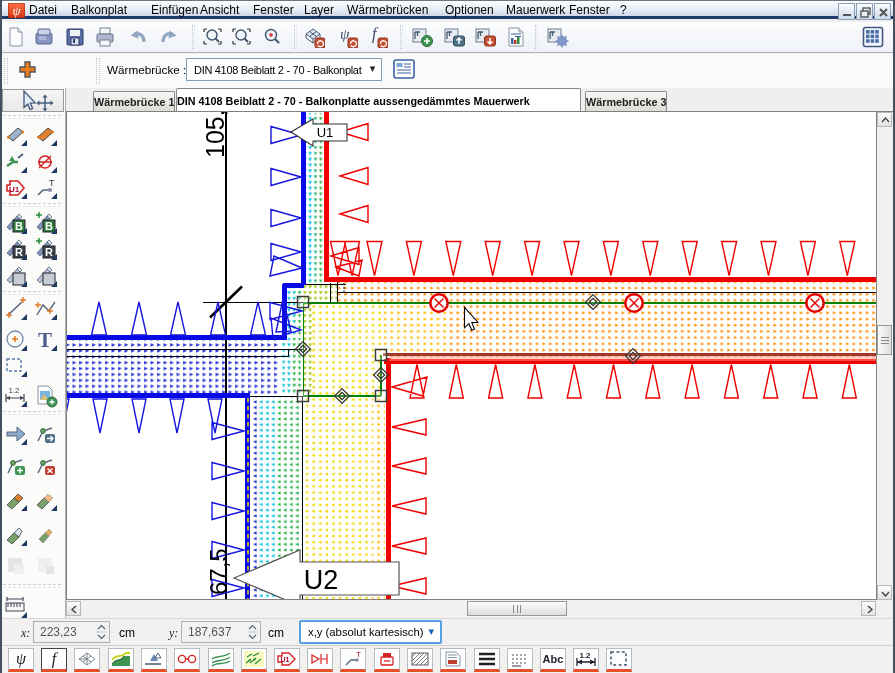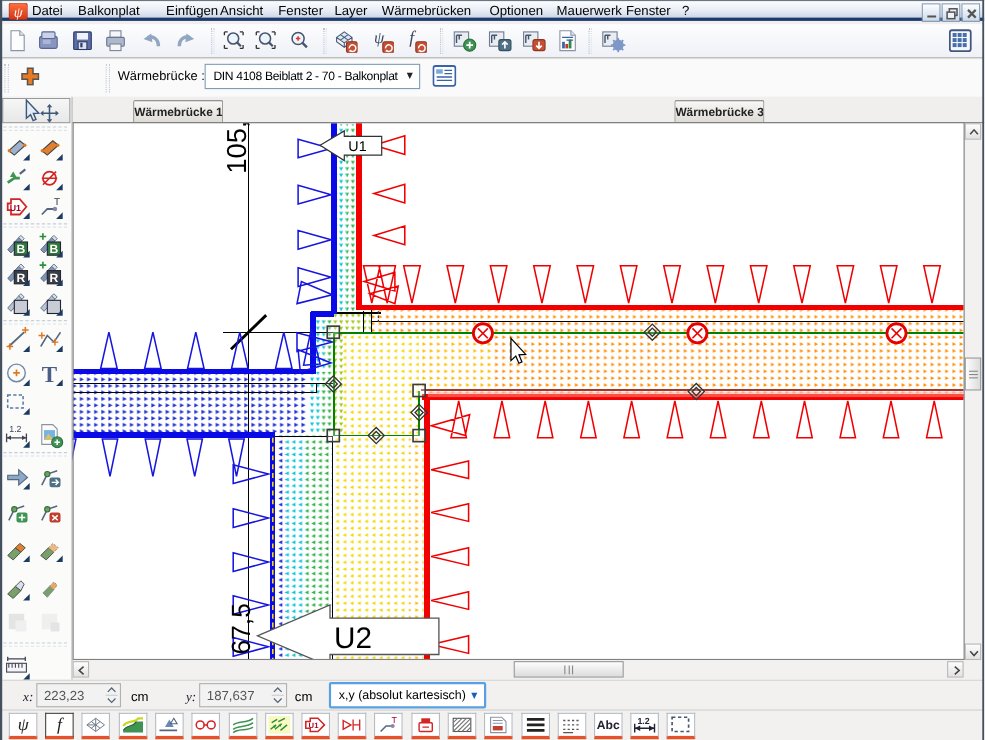--- a/index.html
+++ b/index.html
@@ -14,21 +14,21 @@
 .ticon{position:absolute;top:4px;}
 .tsep{position:absolute;top:3px;width:3px;height:24px;border-left:1px dotted #b8c4d4;border-right:1px dotted #d8e0ea;}
 #row2{position:absolute;left:0;top:54px;width:100%;height:34px;background:#fafafa;}
 .vdots{position:absolute;top:4px;width:4px;height:26px;border-left:1px dotted #c0c8d4;border-right:1px dotted #c0c8d4;}
 #plusicon{position:absolute;left:19px;top:7px;}
 #wblabel{position:absolute;left:107px;top:9px;font-size:11.7px;white-space:nowrap;}
 #combo{position:absolute;left:186px;top:4px;width:196px;height:23px;background:#fff;border:1px solid #7f9db9;font-size:11px;letter-spacing:-0.3px;padding:5px 0 0 7px;white-space:nowrap;overflow:hidden;}
 #comboarr{position:absolute;right:6px;top:3px;font-size:11px;color:#222;}
 #listicon{position:absolute;left:393px;top:5px;}
 #tabs{position:absolute;left:0;top:88px;width:100%;height:24px;background:#f0efed;}
-.tab{position:absolute;font-size:10.8px;text-align:left;border:1px solid #898989;border-bottom:none;border-radius:2px 2px 0 0;white-space:nowrap;overflow:hidden;margin-left:28px;}
+.tab{position:absolute;font-size:10.8px;text-align:left;border:1px solid #898989;border-bottom:none;border-radius:2px 2px 0 0;white-space:nowrap;overflow:hidden;}
 .tab.inactive{top:3px;height:21px;background:linear-gradient(#f8f7f5,#dddad5);padding-top:4px;font-weight:bold;color:#222;}
 .tab.active{top:0px;height:24px;background:#fff;padding-top:6px;font-weight:bold;z-index:2;}
 #tabs::after{content:"";position:absolute;left:0;bottom:0;width:100%;height:1px;background:#808080;}
 #leftpanel{position:absolute;left:0;top:88px;width:66px;height:530px;background:#fbfbfa;border-right:1px solid #b0b0b0;}
 #cursorbtn{position:absolute;left:2px;top:1px;width:62px;height:23px;background:linear-gradient(#f6f6f6,#e8e8e8);border:1px solid #9a9a9a;padding:0 0 0 14px;}
 .lsep{position:absolute;left:3px;width:58px;height:4px;border-top:1px dashed #c4d0dc;border-bottom:1px dashed #dce4ec;}
 .licon{position:absolute;}
 #canvas{position:absolute;left:66px;top:112px;border:0;}
 #canvasborder{position:absolute;left:66px;top:111px;width:811px;height:489px;border:1px solid #808080;pointer-events:none;z-index:3;}
 #hscroll{position:absolute;left:66px;top:601px;width:810px;height:16px;background:#f2f1f0;}
@@ -228,20 +228,21 @@
       <span id="wblabel">Wärmebrücke :</span>
       <div id="combo">DIN 4108 Beiblatt 2 - 70 - Balkonplat<span id="comboarr">▾</span></div>
       <div id="listicon"><svg width="22" height="20" viewBox="0 0 22 20">
           <rect x="1" y="1" width="20" height="18" rx="2" fill="#fff" stroke="#3a62a8" stroke-width="1.6"></rect>
           <rect x="3.5" y="4" width="6" height="4" fill="#7aa8d8"></rect>
           <path d="M11,5 L18,5 M11,8 L18,8 M4,11 L18,11 M4,14 L18,14" stroke="#3a62a8" stroke-width="1.2"></path>
         </svg></div>
     </div>
     <div id="tabs">
       <div class="tab inactive" style="left:93px;width:82px">Wärmebrücke 1</div>
+      <div class="tab active" style="left:176px;width:405px">DIN 4108 Beiblatt 2 - 70 - Balkonplatte aussengedämmtes Mauerwerk</div>
       <div class="tab inactive" style="left:585px;width:82px">Wärmebrücke 3</div>
     </div>
     <div id="leftpanel">
       <div id="cursorbtn"><svg width="40" height="22" viewBox="0 0 40 22">
           <path d="M7,1 L7,17.5 L10.8,14.2 L13.1,19.6 L15.7,18.5 L13.4,13.2 L18.2,12.9 Z" fill="#e4ecf6" stroke="#3e5878" stroke-width="1.3"></path>
           <g stroke="#3e5878" stroke-width="1.4">
             <line x1="22" y1="13" x2="34" y2="13"></line>
             <line x1="28" y1="7" x2="28" y2="19"></line>
           </g>
           <g fill="#3e5878">

